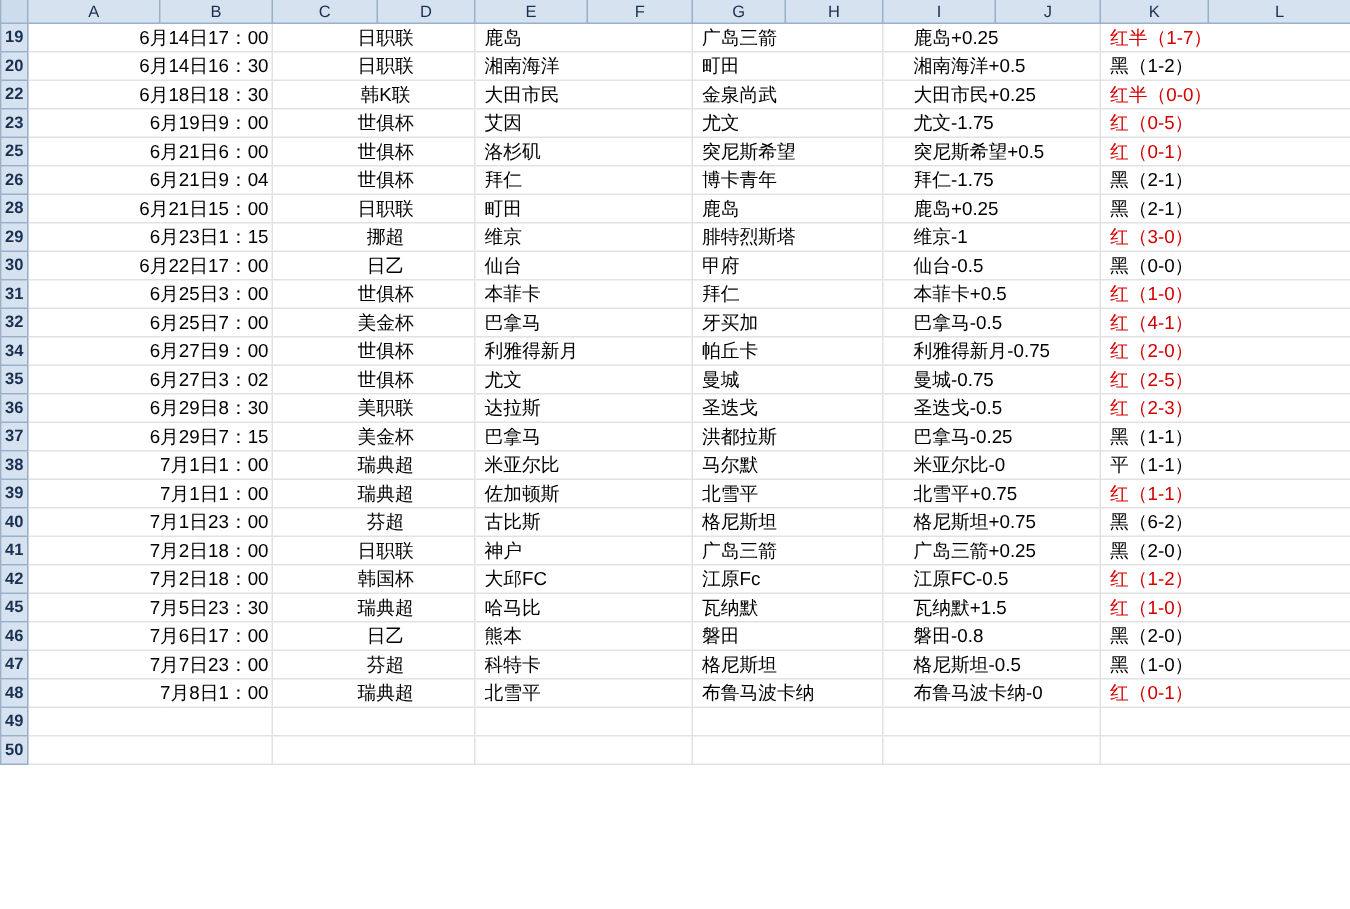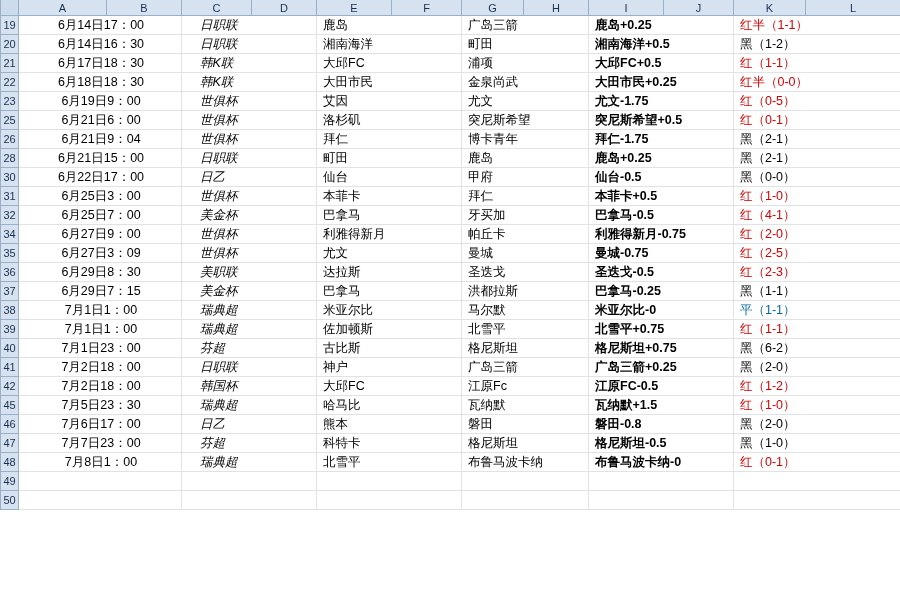--- a/index.html
+++ b/index.html
@@ -45,49 +45,49 @@
     text-align: center;
     padding: 0;
     font-family: "Liberation Sans", sans-serif;
   }
   thead th.corner {
     background: #cddcec;
   }
   tbody th.rowhead {
     background: #d6e2f0;
     border: 1px solid #9ab0c8;
-    font-weight: normal;
+    font-weight: bold;
     font-size: 11px;
     color: #1a3050;
     text-align: center;
     padding: 0;
     height: 18px;
   }
   tbody td {
     border: 1px solid #e2e2e2;
     height: 18px;
     padding: 0 2px;
     font-size: 12.5px;
     color: #000000;
     white-space: nowrap;
     overflow: hidden;
     vertical-align: middle;
     font-family: "Liberation Sans", sans-serif;
   }
-  td.cell-time { text-align: center; padding-left: 4px; }
-  td.cell-league { text-align: left; padding-left: 18px; font-style: italic; }
+  td.cell-time { text-align: right; padding-left: 4px; }
+  td.cell-league { text-align: center; padding-left: 18px; }
   td.cell-team { text-align: left; padding-left: 6px; }
-  td.cell-hand { text-align: left; padding-left: 6px; font-weight: bold; }
+  td.cell-hand { text-align: left; padding-left: 20px; }
   td.cell-result {
     text-align: left;
     padding-left: 6px;
   }
   .res-red { color: #d30000; }
   .res-black { color: #000000; }
-  .res-flat { color: #0369a1; }
+  .res-flat { color: #000000; }
 </style>
 </head>
 <body>
 
 <div id="sheet">
   <table class="grid">
     <colgroup>
       <col class="c-head">
       <col class="c-a">
         <col class="c-b">
@@ -120,41 +120,32 @@
       </tr>
     </thead>
     <tbody>
         <tr>
           <th class="rowhead">19</th>
           <td class="cell-time" colspan="2">6月14日17：00</td>
           <td class="cell-league" colspan="2">日职联</td>
           <td class="cell-team" colspan="2">鹿岛</td>
           <td class="cell-team" colspan="2">广岛三箭</td>
           <td class="cell-hand" colspan="2">鹿岛+0.25</td>
-          <td class="cell-result res-red" colspan="2">红半（1-1）</td>
+          <td class="cell-result res-red" colspan="2">红半（1-7）</td>
         </tr>
         <tr>
           <th class="rowhead">20</th>
           <td class="cell-time" colspan="2">6月14日16：30</td>
           <td class="cell-league" colspan="2">日职联</td>
           <td class="cell-team" colspan="2">湘南海洋</td>
           <td class="cell-team" colspan="2">町田</td>
           <td class="cell-hand" colspan="2">湘南海洋+0.5</td>
           <td class="cell-result res-black" colspan="2">黑（1-2）</td>
         </tr>
         <tr>
-          <th class="rowhead">21</th>
-          <td class="cell-time" colspan="2">6月17日18：30</td>
-          <td class="cell-league" colspan="2">韩K联</td>
-          <td class="cell-team" colspan="2">大邱FC</td>
-          <td class="cell-team" colspan="2">浦项</td>
-          <td class="cell-hand" colspan="2">大邱FC+0.5</td>
-          <td class="cell-result res-red" colspan="2">红（1-1）</td>
-        </tr>
-        <tr>
           <th class="rowhead">22</th>
           <td class="cell-time" colspan="2">6月18日18：30</td>
           <td class="cell-league" colspan="2">韩K联</td>
           <td class="cell-team" colspan="2">大田市民</td>
           <td class="cell-team" colspan="2">金泉尚武</td>
           <td class="cell-hand" colspan="2">大田市民+0.25</td>
           <td class="cell-result res-red" colspan="2">红半（0-0）</td>
         </tr>
         <tr>
           <th class="rowhead">23</th>
@@ -186,20 +177,29 @@
         <tr>
           <th class="rowhead">28</th>
           <td class="cell-time" colspan="2">6月21日15：00</td>
           <td class="cell-league" colspan="2">日职联</td>
           <td class="cell-team" colspan="2">町田</td>
           <td class="cell-team" colspan="2">鹿岛</td>
           <td class="cell-hand" colspan="2">鹿岛+0.25</td>
           <td class="cell-result res-black" colspan="2">黑（2-1）</td>
         </tr>
         <tr>
+          <th class="rowhead">29</th>
+          <td class="cell-time" colspan="2">6月23日1：15</td>
+          <td class="cell-league" colspan="2">挪超</td>
+          <td class="cell-team" colspan="2">维京</td>
+          <td class="cell-team" colspan="2">腓特烈斯塔</td>
+          <td class="cell-hand" colspan="2">维京-1</td>
+          <td class="cell-result res-red" colspan="2">红（3-0）</td>
+        </tr>
+        <tr>
           <th class="rowhead">30</th>
           <td class="cell-time" colspan="2">6月22日17：00</td>
           <td class="cell-league" colspan="2">日乙</td>
           <td class="cell-team" colspan="2">仙台</td>
           <td class="cell-team" colspan="2">甲府</td>
           <td class="cell-hand" colspan="2">仙台-0.5</td>
           <td class="cell-result res-black" colspan="2">黑（0-0）</td>
         </tr>
         <tr>
           <th class="rowhead">31</th>
@@ -223,21 +223,21 @@
           <th class="rowhead">34</th>
           <td class="cell-time" colspan="2">6月27日9：00</td>
           <td class="cell-league" colspan="2">世俱杯</td>
           <td class="cell-team" colspan="2">利雅得新月</td>
           <td class="cell-team" colspan="2">帕丘卡</td>
           <td class="cell-hand" colspan="2">利雅得新月-0.75</td>
           <td class="cell-result res-red" colspan="2">红（2-0）</td>
         </tr>
         <tr>
           <th class="rowhead">35</th>
-          <td class="cell-time" colspan="2">6月27日3：09</td>
+          <td class="cell-time" colspan="2">6月27日3：02</td>
           <td class="cell-league" colspan="2">世俱杯</td>
           <td class="cell-team" colspan="2">尤文</td>
           <td class="cell-team" colspan="2">曼城</td>
           <td class="cell-hand" colspan="2">曼城-0.75</td>
           <td class="cell-result res-red" colspan="2">红（2-5）</td>
         </tr>
         <tr>
           <th class="rowhead">36</th>
           <td class="cell-time" colspan="2">6月29日8：30</td>
           <td class="cell-league" colspan="2">美职联</td>

